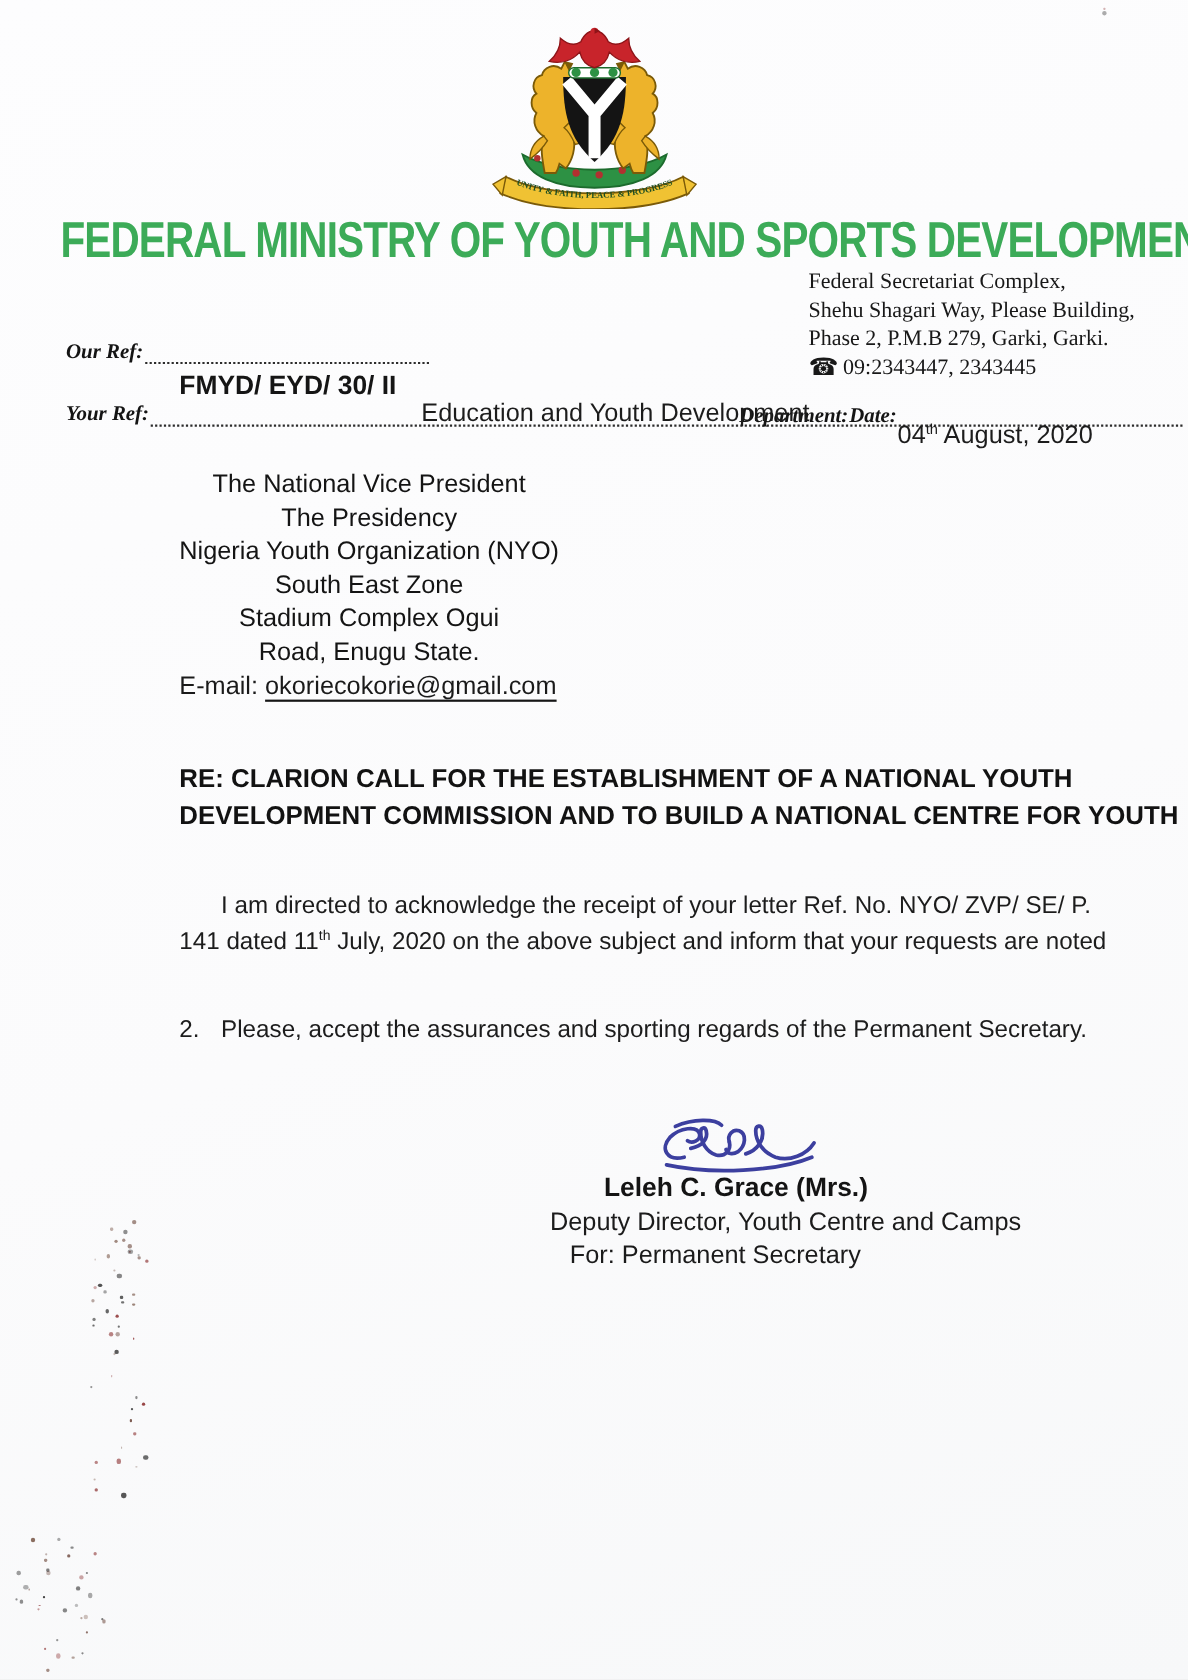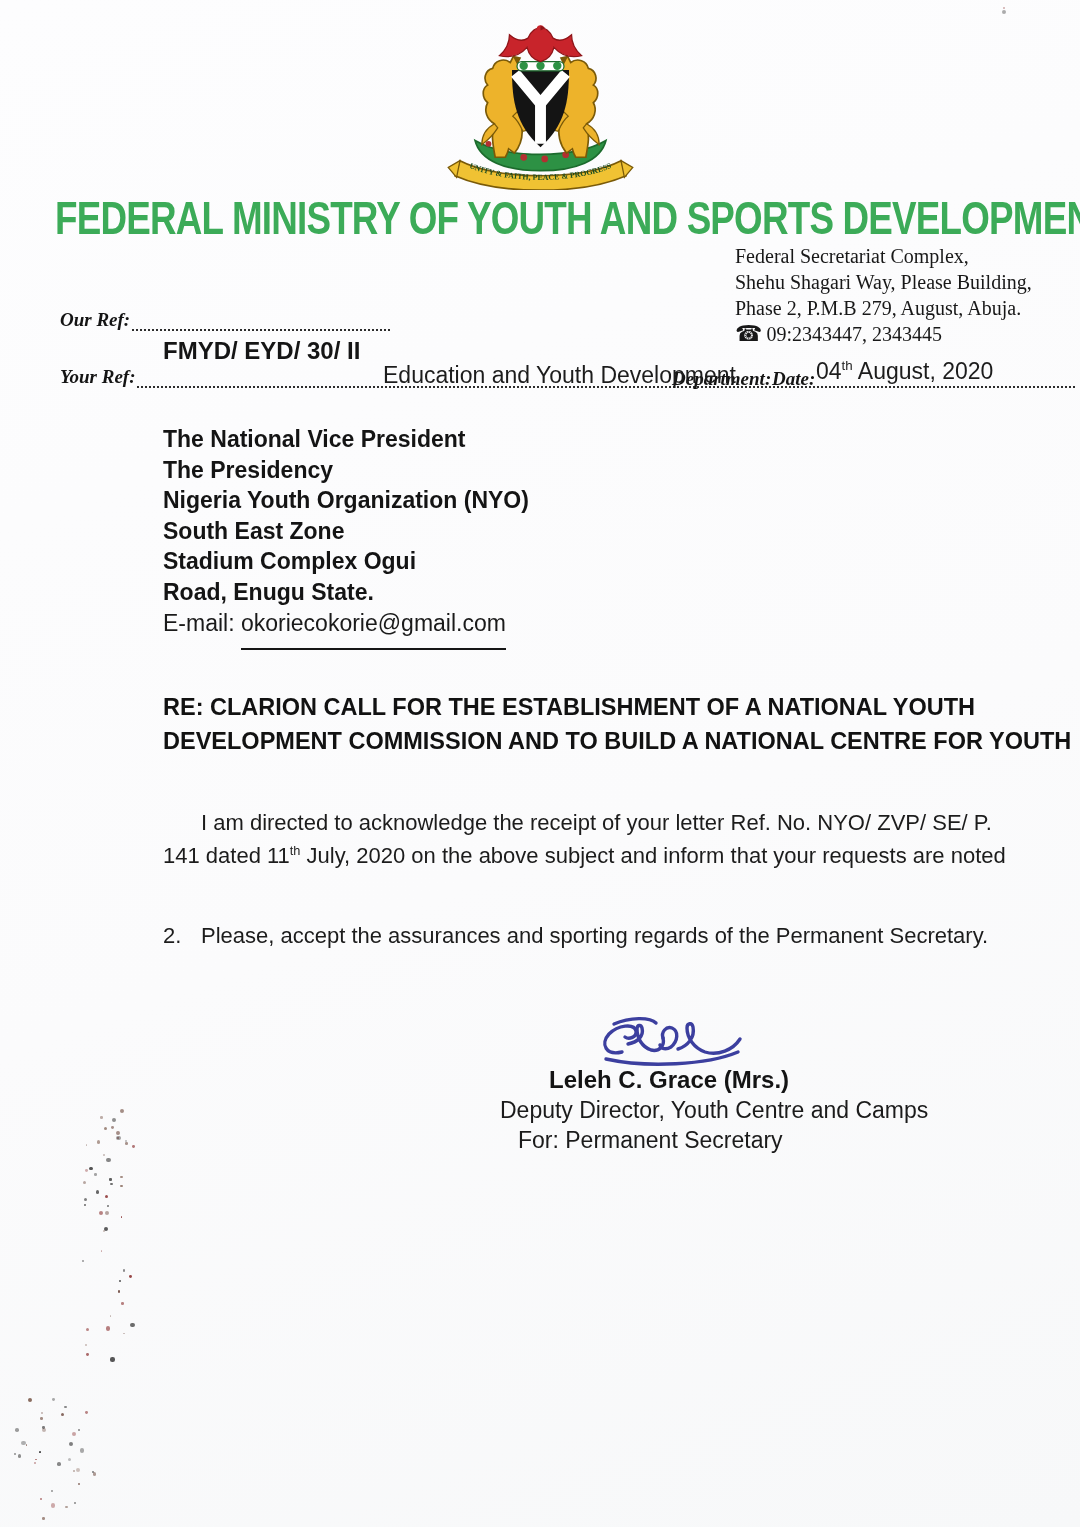--- a/index.html
+++ b/index.html
@@ -33,27 +33,27 @@
   .your-ref-row{left:60px;top:366px;width:1015px;}
   .leader{flex:1;border-bottom:2.5px dotted #2c2c2c;height:18px;margin-left:2px;}
   .our-ref-value{
     position:absolute;left:163px;top:337px;
     font-weight:700;font-size:24px;letter-spacing:0px;color:#151515;
   }
   .typed-over{position:absolute;z-index:3;font-size:23px;color:#1c1c1c;white-space:nowrap;}
   .dept-value{left:383px;top:362px;}
   .dept-label{position:absolute;left:672px;top:368px;z-index:2;}
   .date-label{position:absolute;left:772px;top:368px;z-index:2;}
-  .date-value{left:816px;top:358px;}
+  .date-value{left:816px;top:382px;}
   sup.ord{font-size:0.58em;vertical-align:super;line-height:0;}
   
   .recipient{position:absolute;left:163px;top:424px;font-size:23px;line-height:30.5px;}
-  .recipient .r-line{font-weight:700;color:#141414;}
+  .recipient .r-line{font-weight:400;color:#141414;text-align:center;}
   .email-line{font-weight:400;margin-top:1px;color:#1a1a1a;}
-  .email-addr{border-bottom:2px solid #161616;padding-bottom:12px;}
+  .email-addr{border-bottom:2px solid #161616;padding-bottom:0px;}
   
   .subject{position:absolute;left:163px;top:690px;font-weight:700;font-size:23.5px;line-height:34px;color:#121212;}
   .para1{position:absolute;left:163px;top:806px;width:850px;font-size:22px;line-height:33px;color:#1c1c1c;}
   .para1 .indent{padding-left:38px;}
   .para2{position:absolute;left:163px;top:923px;width:860px;font-size:22px;color:#1c1c1c;display:flex;}
   .para2 .num{width:38px;flex:0 0 auto;}
   
   .sig-svg{position:absolute;left:592px;top:1012px;}
   .sig-name{position:absolute;left:549px;top:1066px;font-weight:700;font-size:24px;color:#141414;}
   .sig-title{position:absolute;left:500px;top:1097px;font-size:23px;color:#1b1b1b;text-align:center;}
@@ -117,21 +117,21 @@
     <text font-family="Liberation Serif, serif" font-size="9.5" font-weight="700" fill="#1c4d22">
       <textPath href="#bannerCurve" startOffset="50%" text-anchor="middle">UNITY &amp; FAITH, PEACE &amp; PROGRESS</textPath>
     </text>
   </svg>
 
   <div class="ministry-title">FEDERAL MINISTRY OF YOUTH AND SPORTS DEVELOPMENT</div>
 
   <div class="hq-address">
     <div>Federal Secretariat Complex,</div>
     <div>Shehu Shagari Way, Please Building,</div>
-    <div>Phase 2, P.M.B 279, August, Abuja.</div>
+    <div>Phase 2, P.M.B 279, Garki, Garki.</div>
     <div class="phone-row">
       <span class="phone-glyph">☎</span>
       <span>09:2343447, 2343445</span>
     </div>
   </div>
 
   <div class="ref-row our-ref-row">
     <span class="ref-label">Our Ref:</span>
     <span class="leader"></span>
   </div>

